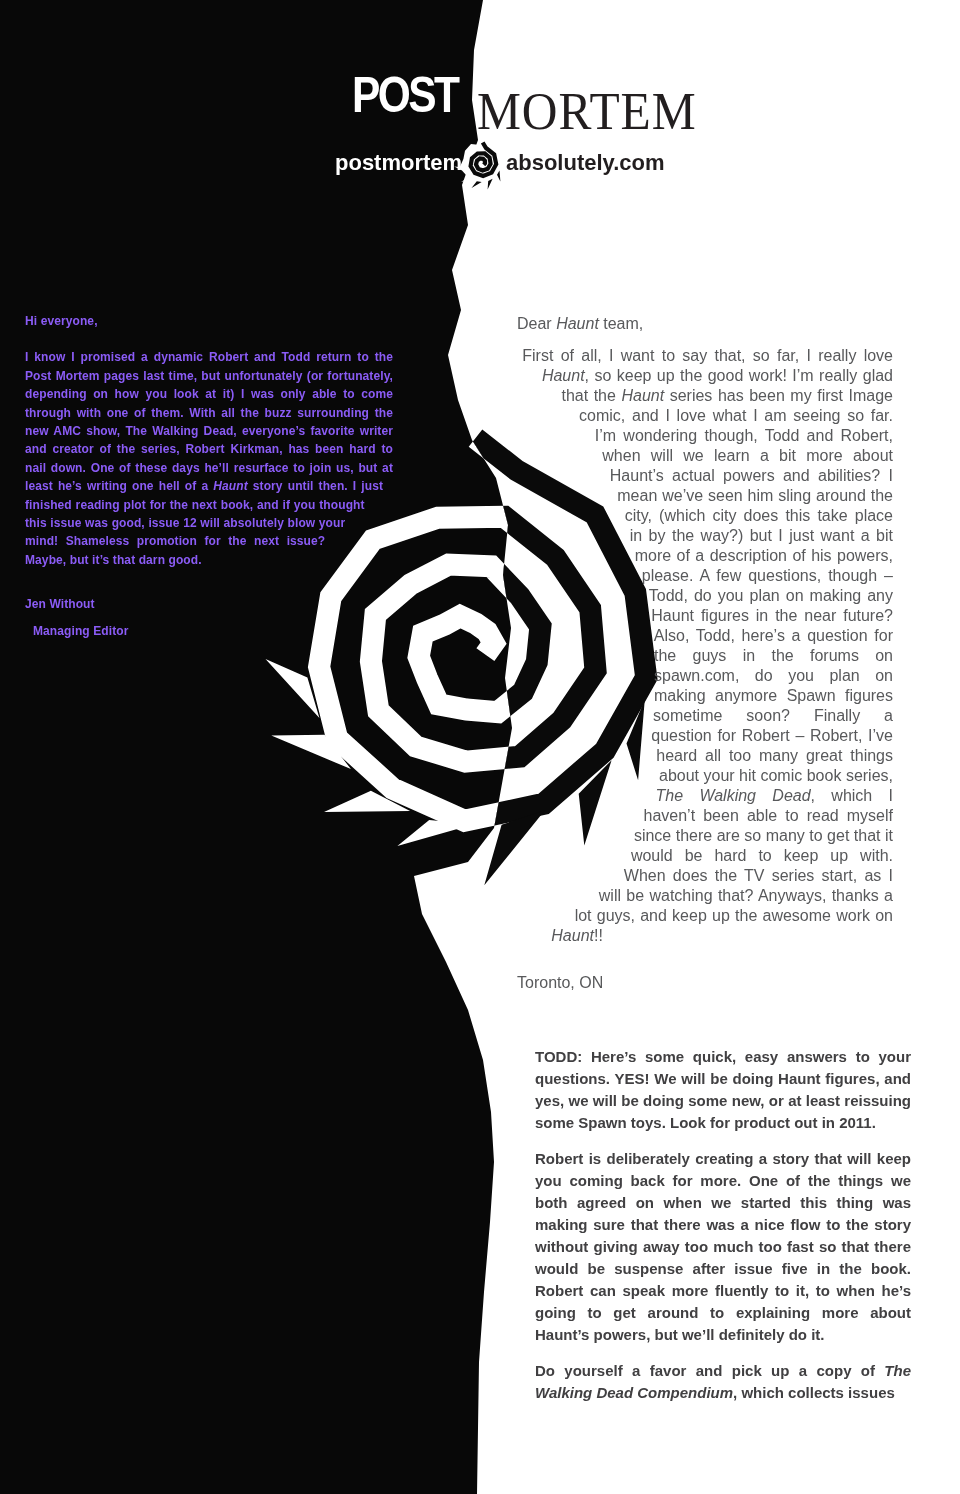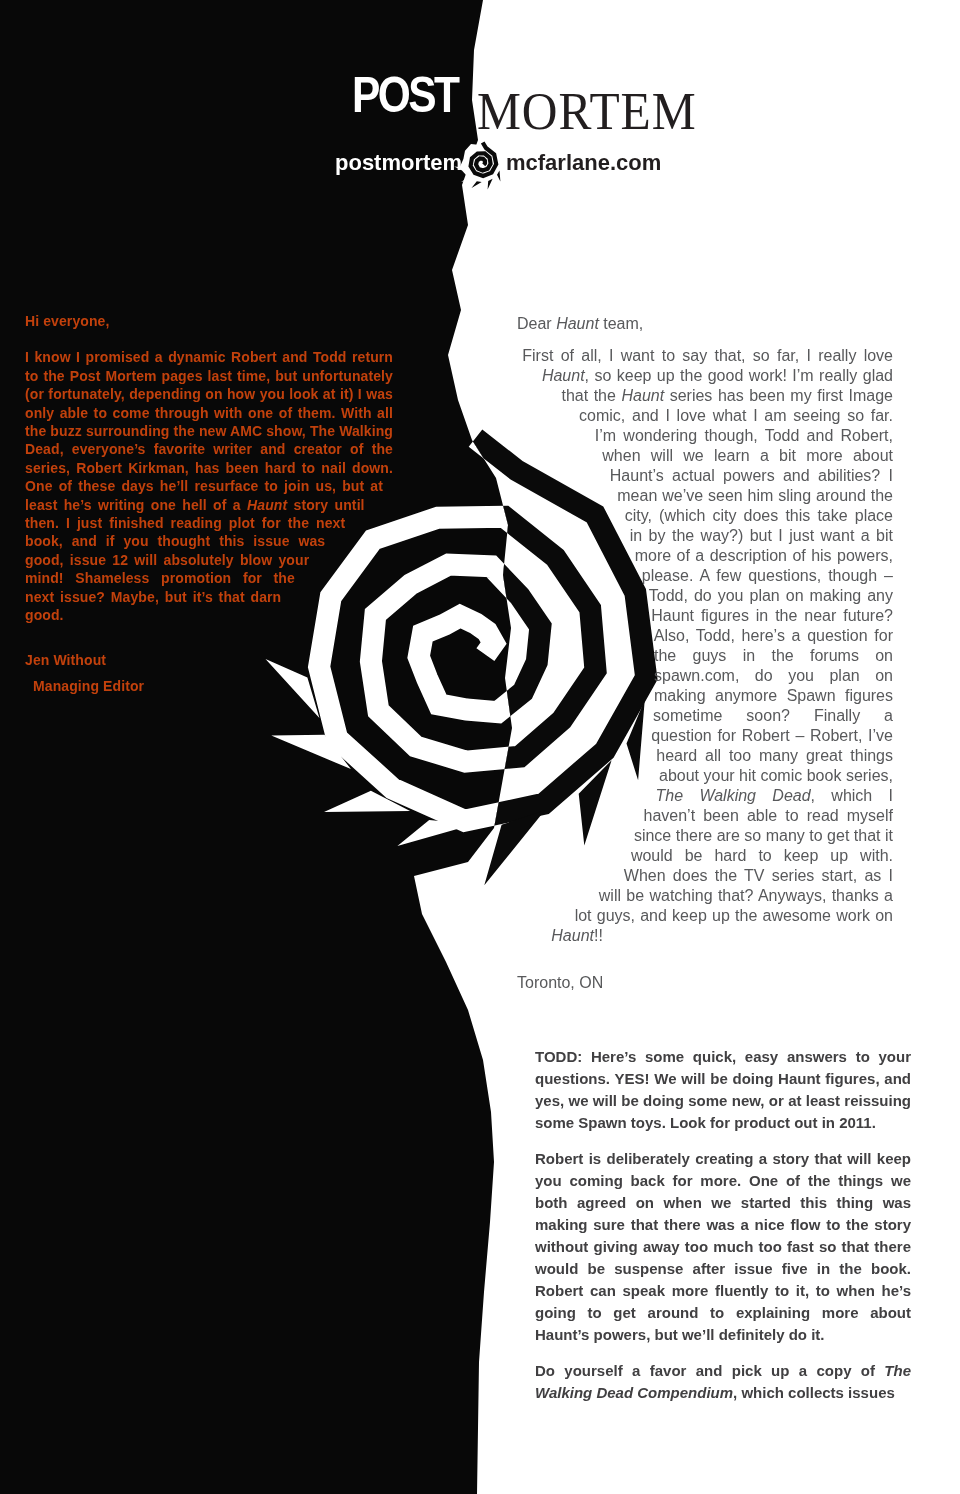--- a/index.html
+++ b/index.html
@@ -15,21 +15,21 @@
   .title-mortem{position:absolute;left:477px;top:86px;color:#221e1f;
               font-family:"Liberation Serif", serif;font-size:52px;line-height:1;
               letter-spacing:1px;transform:scaleX(.95);transform-origin:left top;}
   .email-user{position:absolute;left:335px;top:150px;color:#ffffff;
               font-size:22px;font-weight:bold;letter-spacing:0;}
   .email-domain{position:absolute;left:506px;top:150px;color:#221e1f;
               font-size:22px;font-weight:bold;}
 
   
   .editor-letter{position:absolute;left:25px;top:312px;width:368px;
-              color:#c2410c;font-size:14px;font-weight:bold;line-height:18.4px;
+              color:#8b5cf6;font-size:12px;font-weight:bold;line-height:18.4px;
               text-align:justify;letter-spacing:.1px;}
   .editor-letter p{margin:0 0 18px 0;}
   .editor-letter .sig{margin:26px 0 0 0;}
   .editor-letter .sig2{margin:8px;}
   .spacer-left{float:right;width:368px;height:565px;
               shape-outside:polygon(368px 185px,338px 215px,300px 250px,272px 286px,
                 246px 322px,240px 360px,236px 420px,242px 480px,252px 548px,368px 566px);
               shape-margin:8px;}
 
   
@@ -78,21 +78,21 @@
     <g>
       <path id="icon-blob" fill="#ffffff" d="M504.0,163.0L499.4,155.3L497.4,145.9L488.2,144.0L480.1,145.1L471.0,143.9L465.0,150.7L463.4,159.0L459.5,167.8L465.8,174.8L473.0,178.6L479.8,183.9L488.8,183.9L494.7,177.1L500.3,171.1ZM465.4,172.2L463.6,167.6L454.2,166.4ZM473.7,180.1L469.5,177.3L461.2,181.7Z"></path>
       <path id="icon-sp" fill="none" stroke="#0a0a0a" stroke-width="4.2" stroke-linejoin="miter" d="M482.7,142.5L486.0,148.0L494.2,154.5L496.2,164.2L491.6,172.6L483.1,176.0L474.9,173.1L470.6,166.0L471.9,158.3L477.6,153.5L484.6,153.4L489.6,157.7L490.6,163.8L487.7,168.7L482.6,170.4L478.1,168.6L476.0,164.6L477.0,160.7L479.9,158.5L483.1,158.8L485.0,160.9L485.0,163.3L483.7,164.7"></path>
       <path id="icon-th" fill="#0a0a0a" d="M481.7,182.0L476.8,181.3L471.5,187.9ZM492.6,178.8L488.2,181.0L487.6,189.4ZM499.5,170.4L497.0,174.7L500.4,181.4Z"></path>
     </g>
   </svg>
 
   <div class="title-post">POST</div>
   <div class="title-mortem">MORTEM</div>
   <div class="email-user">postmortem</div>
-  <div class="email-domain">mcfarlane.com</div>
+  <div class="email-domain">absolutely.com</div>
 
   <div class="editor-letter">
     <div class="spacer-left"></div>
     <p>Hi everyone,</p>
     <p>I know I promised a dynamic Robert and Todd return to the Post Mortem pages last time, but unfortunately (or fortunately, depending on how you look at it) I was only able to come through with one of them. With all the buzz surrounding the new AMC show, The Walking Dead, everyone’s favorite writer and creator of the series, Robert Kirkman, has been hard to nail down. One of these days he’ll resurface to join us, but at least he’s writing one hell of a <span class="i">Haunt</span> story until then. I just finished reading plot for the next book, and if you thought this issue was good, issue 12 will absolutely blow your mind! Shameless promotion for the next issue? Maybe, but it’s that darn good.</p>
     <p class="sig">Jen Without</p>
     <p class="sig2">Managing Editor</p>
   </div>
 
   <div class="fan-letter">

